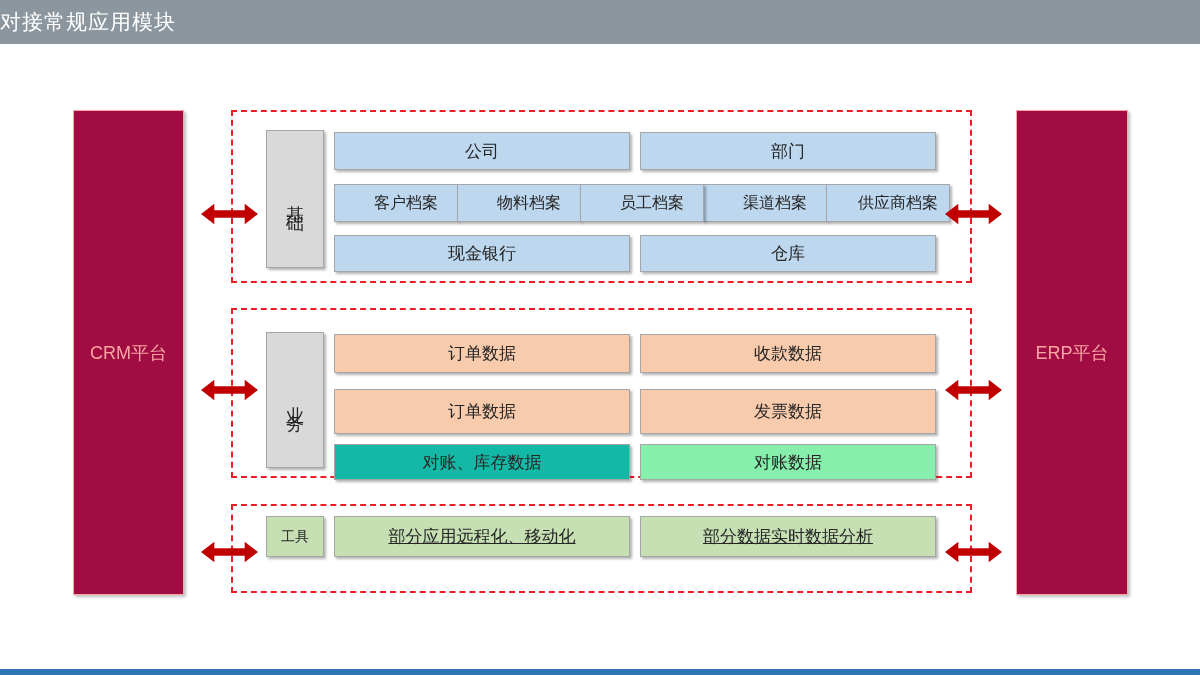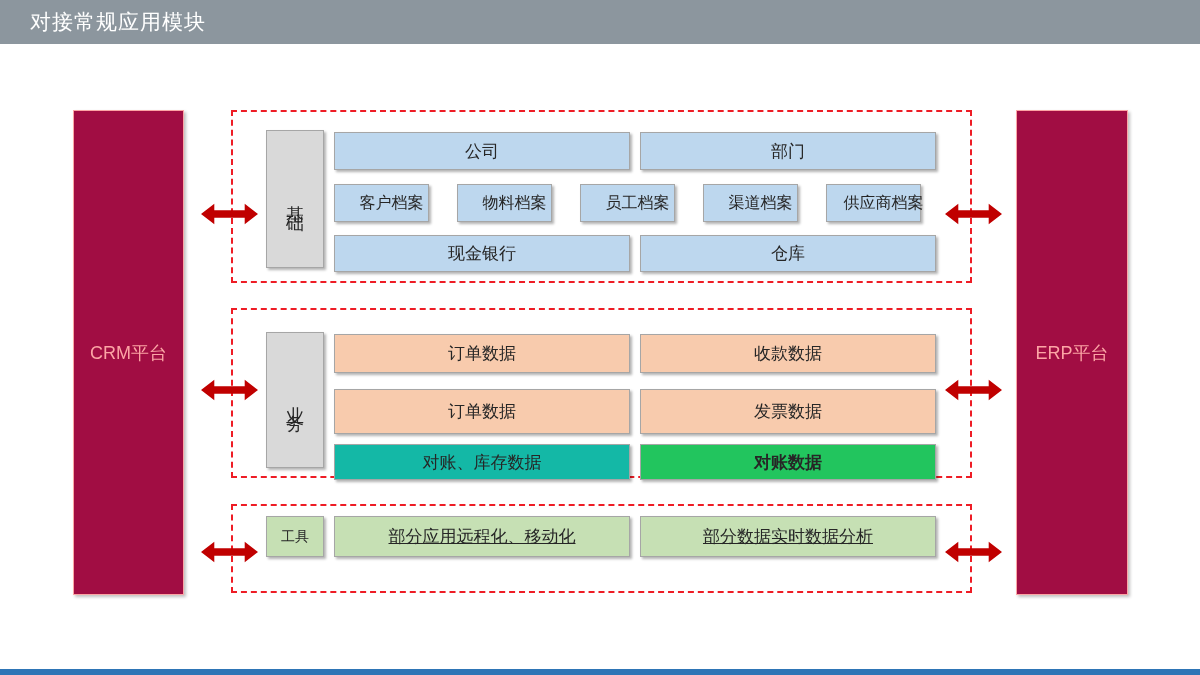--- a/index.html
+++ b/index.html
@@ -12,21 +12,21 @@
   }
   .slide { position: absolute; inset: 0; width: 1200px; height: 675px; }
 
   
   .header {
     position: absolute; left: 0; top: 0; width: 1200px; height: 44px;
     background: #8C969E;
     display: flex; align-items: center;
   }
   .header .title {
-    color: #ffffff; font-size: 21px; letter-spacing: 1px; padding-left: 30px;
+    color: #ffffff; font-size: 21px; letter-spacing: 1px; 
   }
 
   
   .platform {
     position: absolute; top: 110px; height: 485px;
     background: #A10D43;
     border: 1px solid #fca5a5;
     box-shadow: 2px 2px 3px rgba(0,0,0,0.25);
     display: flex; align-items: center; justify-content: center;
     color: #fca5a5; font-size: 18px;
@@ -49,21 +49,21 @@
     position: absolute;
     border: 1px solid #A6A6A6;
     box-shadow: 1.5px 2px 2.5px rgba(0,0,0,0.3);
     display: flex; align-items: center; justify-content: center;
     font-size: 17px; color: #262626;
     white-space: nowrap;
   }
   .blue   { background: #BDD7EE; }
   .orange { background: #F8CBAD; }
   .grayb  { background: #14b8a6; }
-  .yellow { background: #22c55e; font-weight: bold; }
+  .yellow { background: #86efac; }
   .green  { background: #C6E0B4; text-decoration: underline; }
 
   
   .vlabel {
     position: absolute; left: 33px; width: 58px;
     background: #D9D9D9; border: 1px solid #A6A6A6;
     box-shadow: 1.5px 2px 2.5px rgba(0,0,0,0.3);
     display: flex; align-items: center; justify-content: center;
     font-size: 18px; color: #262626;
   }
@@ -73,21 +73,21 @@
   .hlabel {
     position: absolute; left: 33px; width: 58px;
     background: #C6E0B4; border: 1px solid #A6A6A6;
     box-shadow: 1.5px 2px 2.5px rgba(0,0,0,0.3);
     display: flex; align-items: center; justify-content: center;
     font-size: 14px; color: #262626;
   }
 
   
   .f-r1 { top: 20px;  height: 38px; }
-  .f-r2 { top: 72px;  height: 38px; width: 95px; font-size: 16px; padding-left: 20px; }
+  .f-r2 { top: 72px;  height: 38px; width: 124px; font-size: 16px; padding-left: 20px; }
   .f-r3 { top: 123px; height: 37px; }
   .colL  { left: 101px; width: 296px; }
   .colR  { left: 407px; width: 296px; }
   .f2-1 { left: 101px; } .f2-2 { left: 224px; } .f2-3 { left: 347px; }
   .f2-4 { left: 470px; } .f2-5 { left: 593px; }
 
   
   .b-r1 { top: 24px;  height: 39px; }
   .b-r2 { top: 79px;  height: 45px; }
   .b-r3 { top: 134px; height: 36px; }

